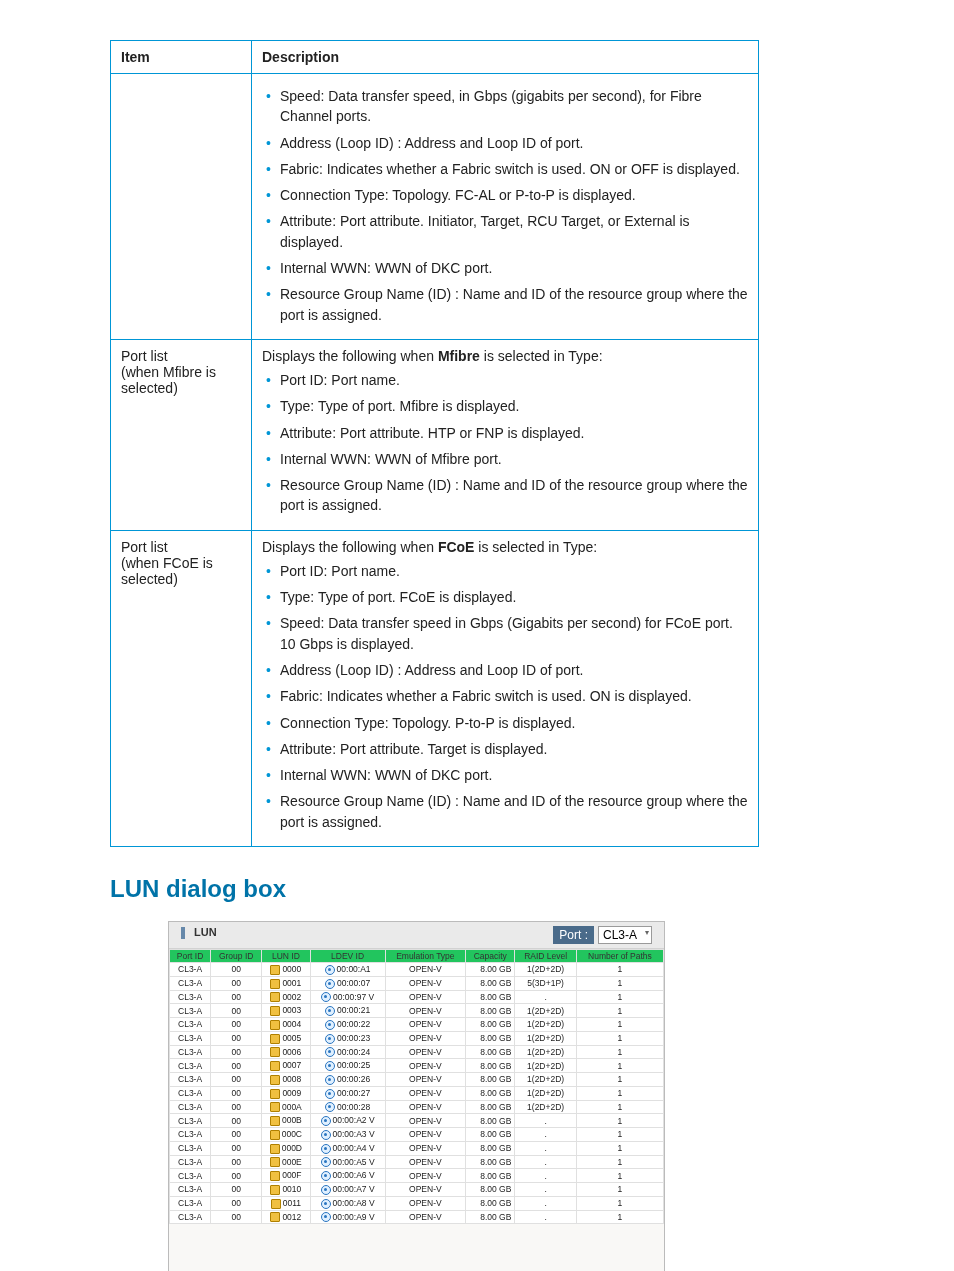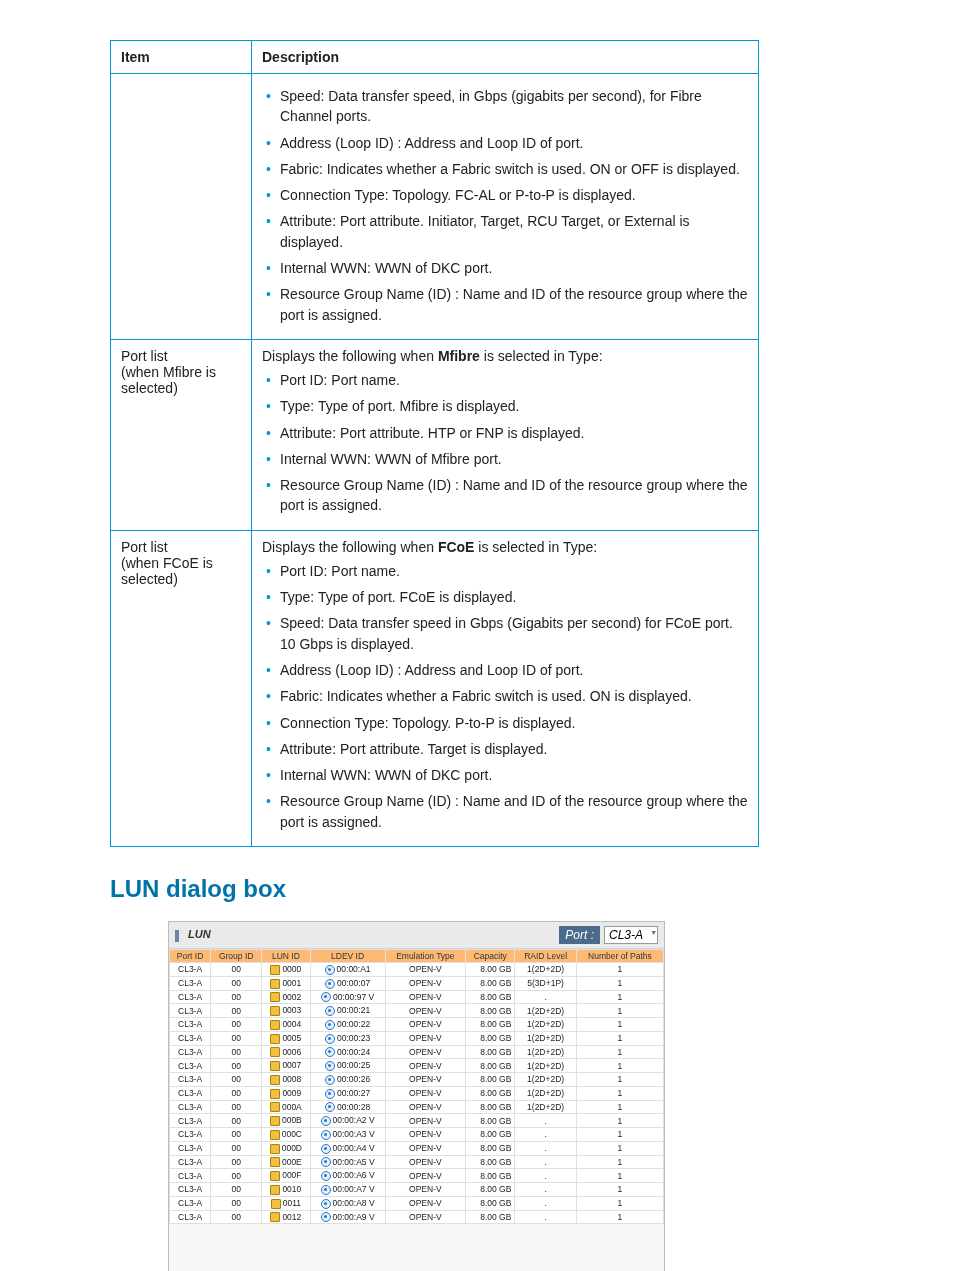--- a/index.html
+++ b/index.html
@@ -65,28 +65,26 @@
     margin-left: 58px;
     border: 1px solid #bbb;
     background: #f9f8f6;
     font-size: 9px;
     font-family: Arial, sans-serif;
     padding-bottom: 185px;
   }
   .lun-title {
     background: #eaeaea;
     border-bottom: 1px solid #d2d2d2;
-    padding: 4px 6px;
+    padding: 4px 12px;
     font-size: 11px;
     font-weight: bold;
     color: #333;
     display: flex;
-    align-items: center;
     justify-content: space-between;
-    font-style: italic;
   }
   .lun-title .leftbar {
     width: 4px;
     height: 12px;
     background: #6688aa;
     display: inline-block;
     margin-right: 6px;
     vertical-align: middle;
   }
   .port-select {
@@ -120,21 +118,21 @@
     width: 100%;
     font-size: 8.5px;
     background: #fff;
   }
   table.lun th, table.lun td {
     border: 1px solid #e0e0e0;
     padding: 1px 3px;
     white-space: nowrap;
   }
   table.lun th {
-    background: #fdba74;
+    background: #22c55e;
     font-weight: normal;
     text-align: center;
     color: #333;
   }
   table.lun td {
     text-align: center;
     color: #222;
   }
   table.lun td.left {
     text-align: center;

